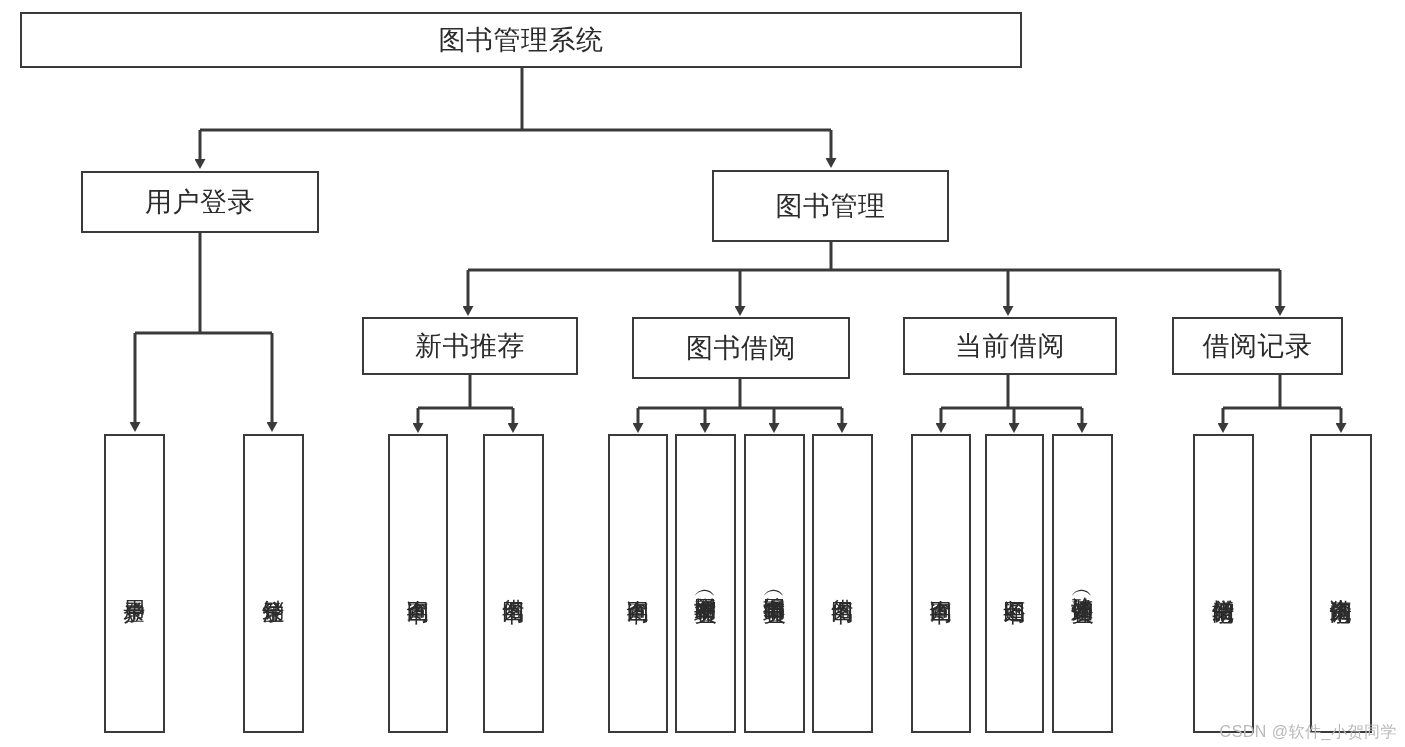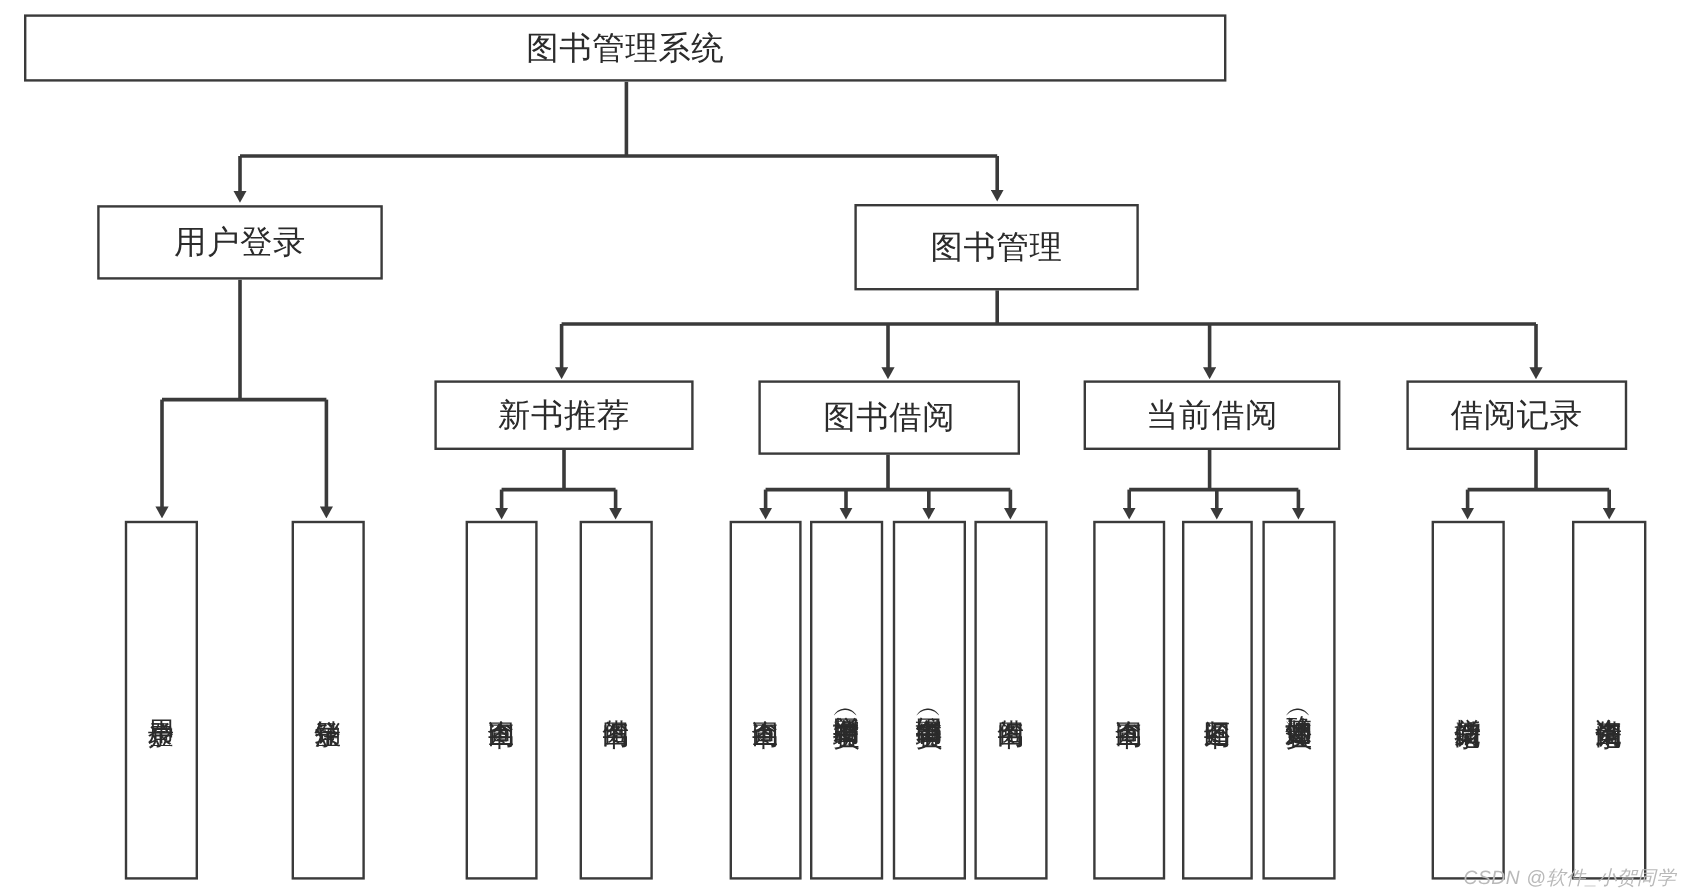--- a/index.html
+++ b/index.html
@@ -54,21 +54,20 @@
     white-space: nowrap;
   }
   .watermark {
     position: absolute;
     right: 8px;
     bottom: 4px;
     font-size: 16px;
     color: #b9b9b9;
     white-space: nowrap;
     letter-spacing: 0.5px;
-    font-style: italic;
   }
 </style>
 </head>
 <body>
 
 <div id="canvas">
 
   <svg id="wires" viewBox="0 0 1405 747" xmlns="http://www.w3.org/2000/svg">
     <defs>
       <marker id="arrow" markerWidth="10" markerHeight="11" refX="1" refY="5.5" orient="auto" markerUnits="userSpaceOnUse">
@@ -135,21 +134,21 @@
 
   <div class="node horiz" style="left:362px; top:317px; width:216px; height:58px;">
     <span>新书推荐</span>
   </div>
   <div class="node horiz" style="left:632px; top:317px; width:218px; height:62px;">
     <span>图书借阅</span>
   </div>
   <div class="node horiz" style="left:903px; top:317px; width:214px; height:58px;">
     <span>当前借阅</span>
   </div>
-  <div class="node horiz" style="left:1172px; top:317px; width:184px; height:58px;text-align:center;">
+  <div class="node horiz" style="left:1172px; top:317px; width:171px; height:58px;text-align:center;">
     <span>借阅记录</span>
   </div>
 
   <div class="node vert" style="left:104px; top:434px; width:61px; height:299px;">
     <span class="vtext">用户登录</span>
   </div>
   <div class="node vert" style="left:243px; top:434px; width:61px; height:299px;">
     <span class="vtext">注销登录</span>
   </div>
   <div class="node vert" style="left:388px; top:434px; width:60px; height:299px;">

